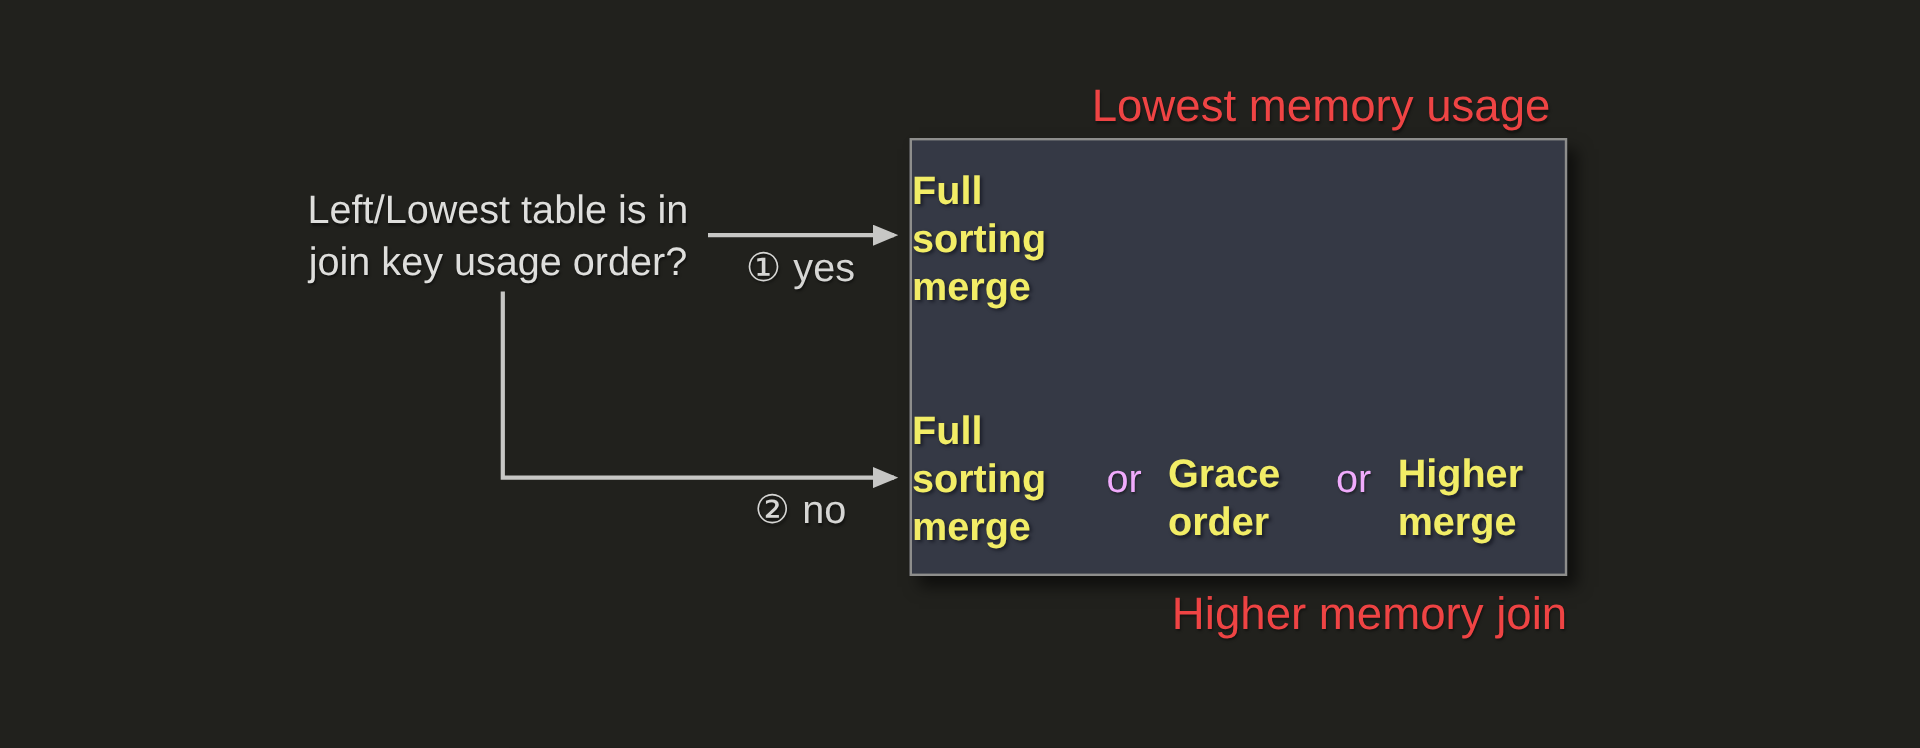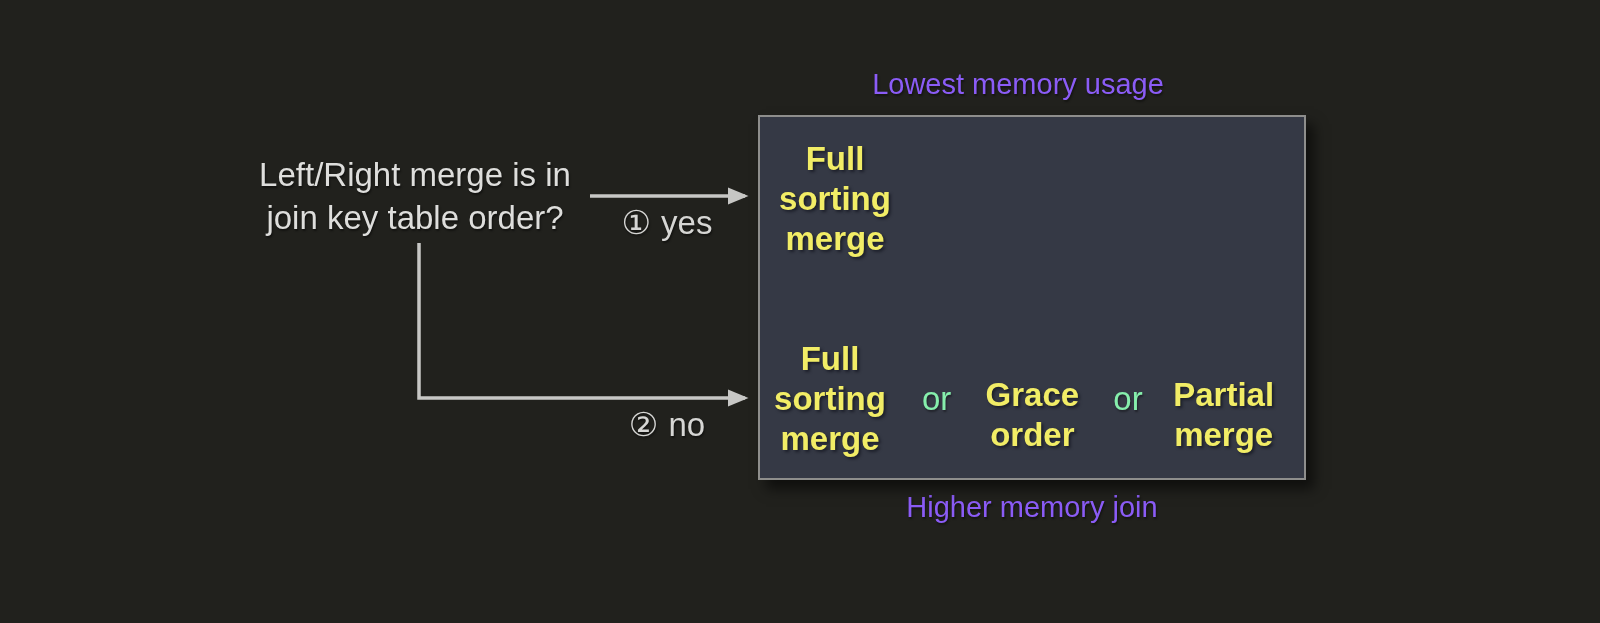--- a/index.html
+++ b/index.html
@@ -39,74 +39,74 @@
     color: #d6d6d4;
     text-shadow: 1px 2px 2px rgba(0,0,0,0.45);
   }
   .branch-label.yes { left: 582px; top: 203px; }
   .branch-label.no  { left: 582px; top: 405px; }
   .branch-number { font-family: "DejaVu Sans", sans-serif; }
   
   .memory-label {
     position: absolute;
     left: 744px; width: 548px;
-    text-align: center;
-    font-size: 29px;
-    color: #8b5cf6;
+    text-align: right;
+    font-size: 38px;
+    color: #ef4444;
     text-shadow: 1px 2px 2px rgba(0,0,0,0.4);
   }
   .memory-label.top { top: 68px; }
   .memory-label.bottom { top: 491px; left: 758px; }
   
   .algo-box {
     position: absolute;
     left: 758px; top: 115px;
     width: 548px; height: 365px;
     box-sizing: border-box;
     background: #353945;
     border: 2px solid #8e8e8c;
     box-shadow: 8px 9px 12px rgba(0,0,0,0.55);
   }
   .option {
     color: #f2ed66;
     font-weight: bold;
     font-size: 33px;
     line-height: 40px;
-    text-align: center;
+    text-align: left;
     text-shadow: 2px 2px 3px rgba(8,10,18,0.55);
   }
   .sorted-option {
     position: absolute;
     left: 0; top: 22px; width: 150px;
   }
   .unsorted-row {
     position: absolute;
     left: 0; top: 222px; right: 6px; height: 120px;
     display: flex;
     align-items: center;
     gap: 18px;
   }
   .unsorted-row .option.w140 { width: 140px; }
   .unsorted-row .option.w118 { width: 118px; margin-top: 32px; }
   .or-sep {
-    color: #86efac;
+    color: #f0abfc;
     font-size: 33px;
     text-shadow: 1px 2px 2px rgba(0,0,0,0.4);
     flex: 0 0 auto;
     padding: 0 4px;
   }
 </style>
 </head>
 <body>
 
 <div id="canvas">
 
   <div class="question">
-    <div>Left/Right merge is in</div>
-    <div>join key table order?</div>
+    <div>Left/Lowest table is in</div>
+    <div>join key usage order?</div>
   </div>
 
   <svg class="connectors" width="1600" height="623" viewBox="0 0 1600 623">
     <defs>
       <marker id="arrowhead" markerWidth="6" markerHeight="5" refX="5" refY="2.5" orient="auto">
         <path d="M0,0 L6,2.5 L0,5 z" fill="#c7c7c5"></path>
       </marker>
     </defs>
     <line x1="590" y1="196" x2="745" y2="196" stroke-width="3.5" marker-end="url(#arrowhead)" stroke="#c7c7c5"></line>
     <polyline points="419,243 419,398 745,398" fill="none" stroke-width="3.5" marker-end="url(#arrowhead)" stroke="#c7c7c5"></polyline>
@@ -138,20 +138,20 @@
         <div>sorting</div>
         <div>merge</div>
       </div>
       <div class="or-sep">or</div>
       <div class="option w118">
         <div>Grace</div>
         <div>order</div>
       </div>
       <div class="or-sep">or</div>
       <div class="option w118">
-        <div>Partial</div>
+        <div>Higher</div>
         <div>merge</div>
       </div>
     </div>
 
   </div>
 
 </div>
 
 </body></html>

